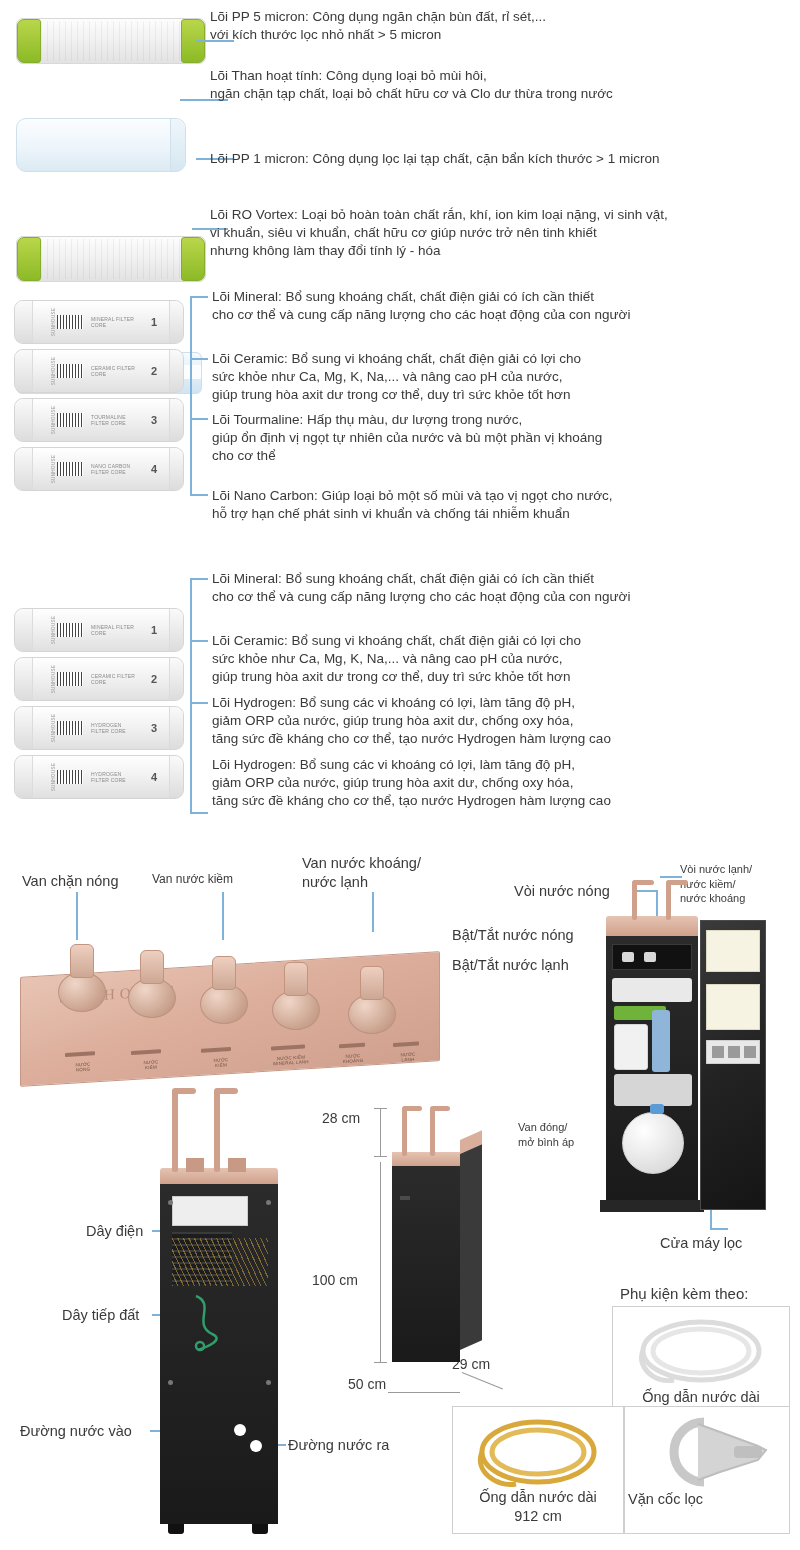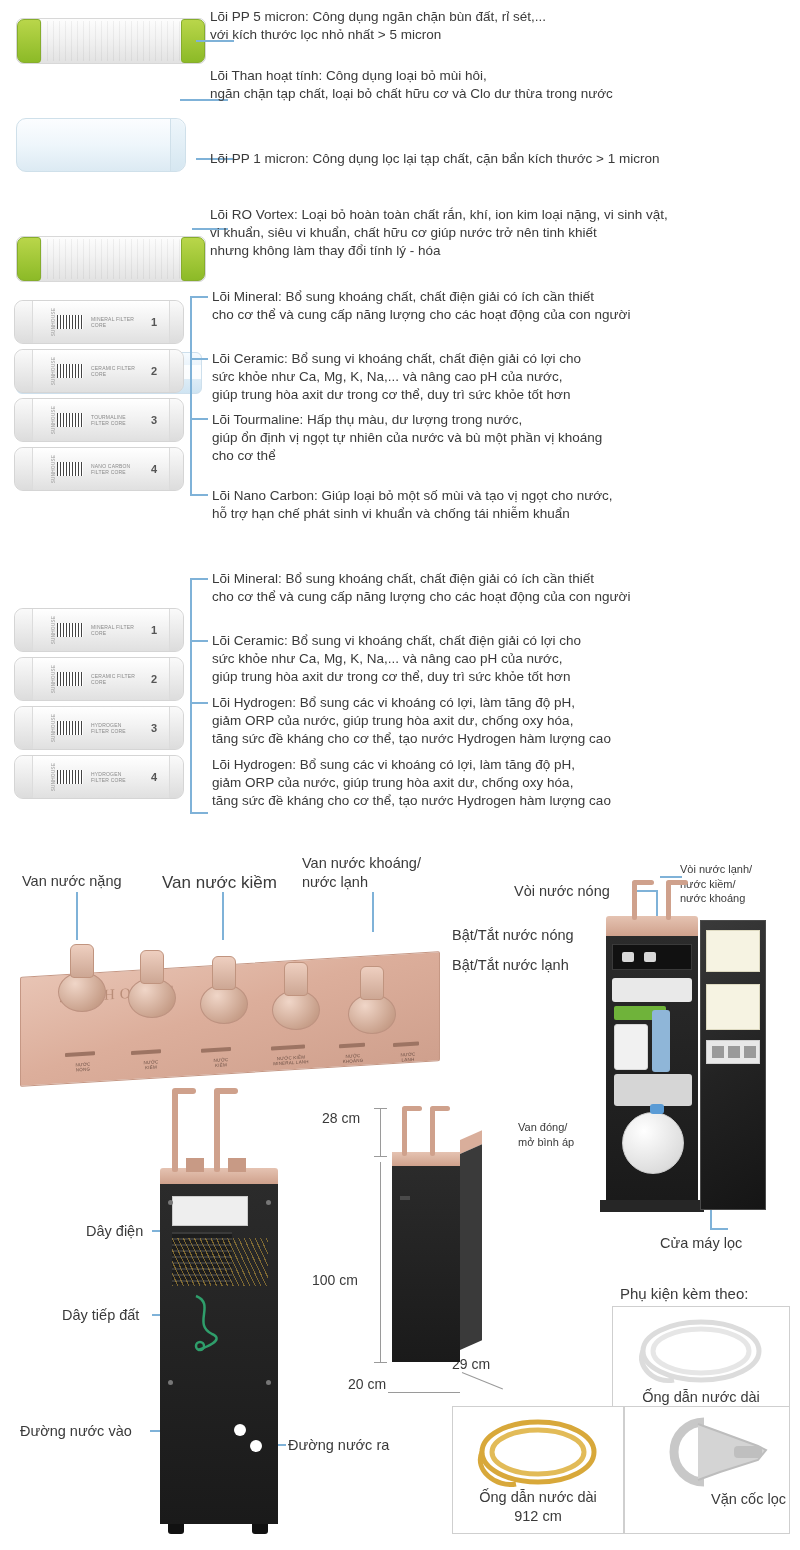--- a/index.html
+++ b/index.html
@@ -290,22 +290,22 @@
 <div class="abs txt" style="left:212px; top:632px; width:575px;">Lõi Ceramic: Bổ sung vi khoáng chất, chất điện giải có lợi cho
 sức khỏe như Ca, Mg, K, Na,... và nâng cao pH của nước,
 giúp trung hòa axit dư trong cơ thể, duy trì sức khỏe tốt hơn</div>
 <div class="abs txt" style="left:212px; top:694px; width:575px;">Lõi Hydrogen: Bổ sung các vi khoáng có lợi, làm tăng độ pH,
 giảm ORP của nước, giúp trung hòa axit dư, chống oxy hóa,
 tăng sức đề kháng cho cơ thể, tạo nước Hydrogen hàm lượng cao</div>
 <div class="abs txt" style="left:212px; top:756px; width:575px;">Lõi Hydrogen: Bổ sung các vi khoáng có lợi, làm tăng độ pH,
 giảm ORP của nước, giúp trung hòa axit dư, chống oxy hóa,
 tăng sức đề kháng cho cơ thể, tạo nước Hydrogen hàm lượng cao</div>
 
-<div class="abs txt" style="left:22px; top:872px; width:130px; font-size:14.5px;">Van nước nặng</div>
-<div class="abs txt" style="left:162px; top:872px; width:130px; font-size:17px;">Van nước kiềm</div>
+<div class="abs txt" style="left:22px; top:872px; width:130px; font-size:14.5px;">Van chặn nóng</div>
+<div class="abs txt" style="left:152px; top:872px; width:130px; font-size:12px;">Van nước kiềm</div>
 <div class="abs txt" style="left:302px; top:854px; width:130px; font-size:14.5px;">Van nước khoáng/
 nước lạnh</div>
 
 <div class="lead lead-v" style="left:76px; top:892px; height:48px;"></div>
 <div class="lead lead-v" style="left:222px; top:892px; height:48px;"></div>
 <div class="lead lead-v" style="left:372px; top:892px; height:40px;"></div>
 
 <div class="abs panel" style="left:20px; top:964px; width:420px; height:110px; transform: skewY(-3.5deg);">
   <div class="panel-logo" style="left:38px; top:14px;">SUNHOUSE</div>
   <div class="panel-slot" style="left:44px; top:78px; width:30px;"></div>
@@ -423,21 +423,21 @@
 <div class="abs" style="left:266px; top:1200px; width:5px; height:5px; border-radius:50%; background:#777;"></div>
 <div class="abs" style="left:168px; top:1380px; width:5px; height:5px; border-radius:50%; background:#777;"></div>
 <div class="abs" style="left:266px; top:1380px; width:5px; height:5px; border-radius:50%; background:#777;"></div>
 <div class="abs" style="left:234px; top:1424px; width:12px; height:12px; border-radius:50%; background:#ffffff;"></div>
 <div class="abs" style="left:250px; top:1440px; width:12px; height:12px; border-radius:50%; background:#ffffff;"></div>
 <div class="abs" style="left:168px; top:1524px; width:16px; height:10px; background:#111; border-radius:0 0 3px 3px;"></div>
 <div class="abs" style="left:252px; top:1524px; width:16px; height:10px; background:#111; border-radius:0 0 3px 3px;"></div>
 
 <div class="dim-text" style="left:322px; top:1110px;">28 cm</div>
 <div class="dim-text" style="left:312px; top:1272px;">100 cm</div>
-<div class="dim-text" style="left:348px; top:1376px;">20 cm</div>
+<div class="dim-text" style="left:348px; top:1376px;">50 cm</div>
 <div class="dim-text" style="left:452px; top:1356px;">29 cm</div>
 
 <div class="dim-line" style="left:380px; top:1108px; width:1px; height:48px;"></div>
 <div class="dim-line" style="left:374px; top:1108px; width:13px; height:1px;"></div>
 <div class="dim-line" style="left:374px; top:1156px; width:13px; height:1px;"></div>
 <div class="dim-line" style="left:380px; top:1162px; width:1px; height:200px;"></div>
 <div class="dim-line" style="left:374px; top:1362px; width:13px; height:1px;"></div>
 <div class="dim-line" style="left:388px; top:1392px; width:72px; height:1px;"></div>
 <div class="dim-line" style="left:462px; top:1372px; width:44px; height:1px; transform:rotate(22deg); transform-origin:left center;"></div>
 
@@ -470,13 +470,13 @@
 </svg>
 <div class="abs txt" style="left:456px; top:1488px; width:164px; text-align:center; font-size:14.5px;">Ống dẫn nước dài
 912 cm</div>
 
 <div class="abs acc-box" style="left:624px; top:1406px; width:166px; height:128px;"></div>
 <svg class="abs" style="left:648px; top:1416px;" width="124" height="72" viewBox="0 0 124 72">
   <path d="M56 6 A 30 30 0 1 0 56 66" fill="none" stroke="#c8c8c8" stroke-width="9"></path>
   <path d="M50 8 L 72 16 L 110 30 L 118 34 L 110 44 L 72 56 L 50 64" fill="#d4d4d4" stroke="#bdbdbd" stroke-width="2"></path>
   <rect x="86" y="30" width="28" height="12" rx="4" fill="#bfbfbf"></rect>
 </svg>
-<div class="abs txt" style="left:628px; top:1490px; width:158px; text-align:right; font-size:14.5px;">Vặn cốc lọc</div>
+<div class="abs txt" style="left:628px; top:1490px; width:158px; text-align:left; font-size:14.5px;">Vặn cốc lọc</div>
 
 </body></html>

